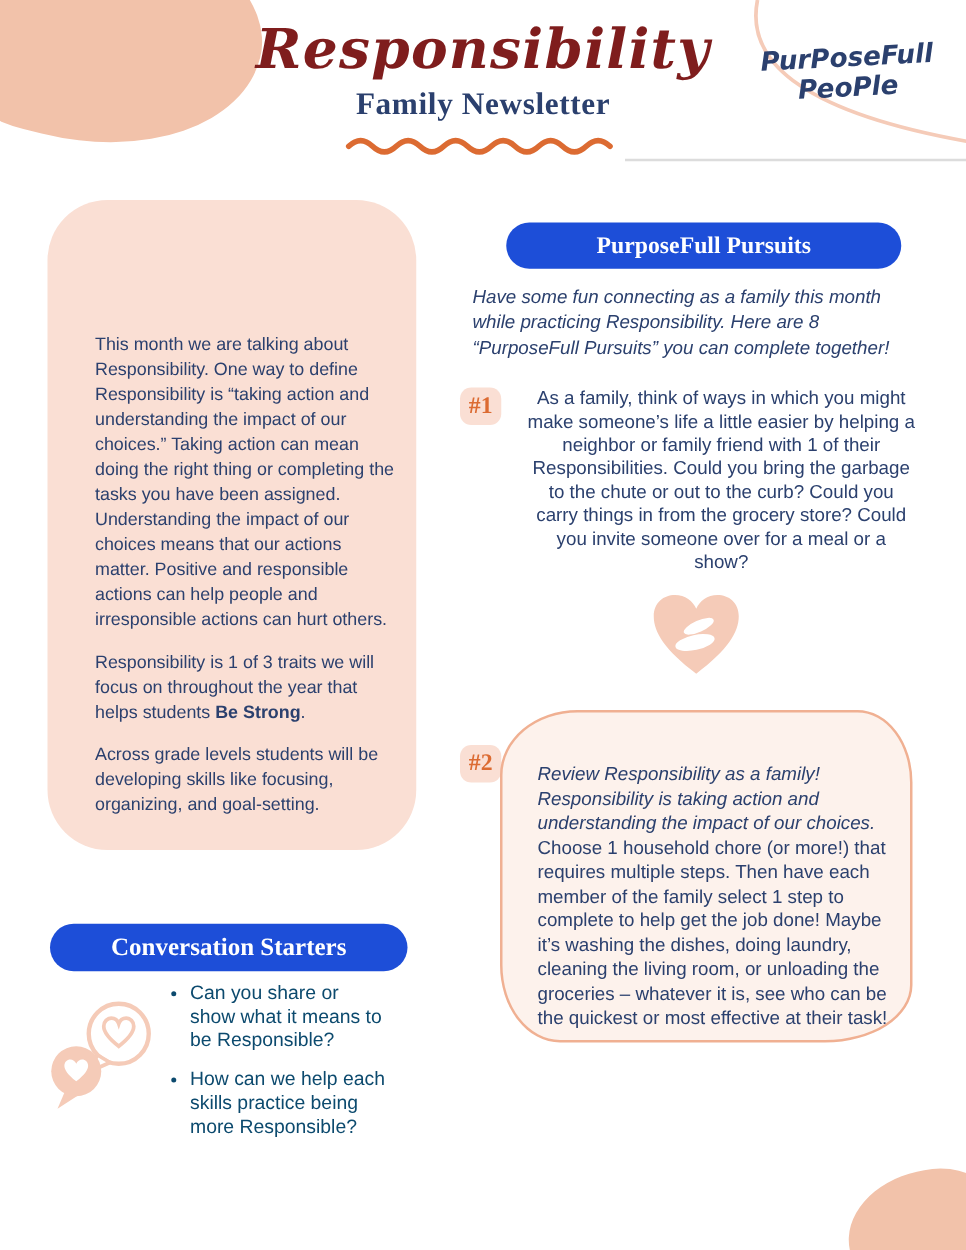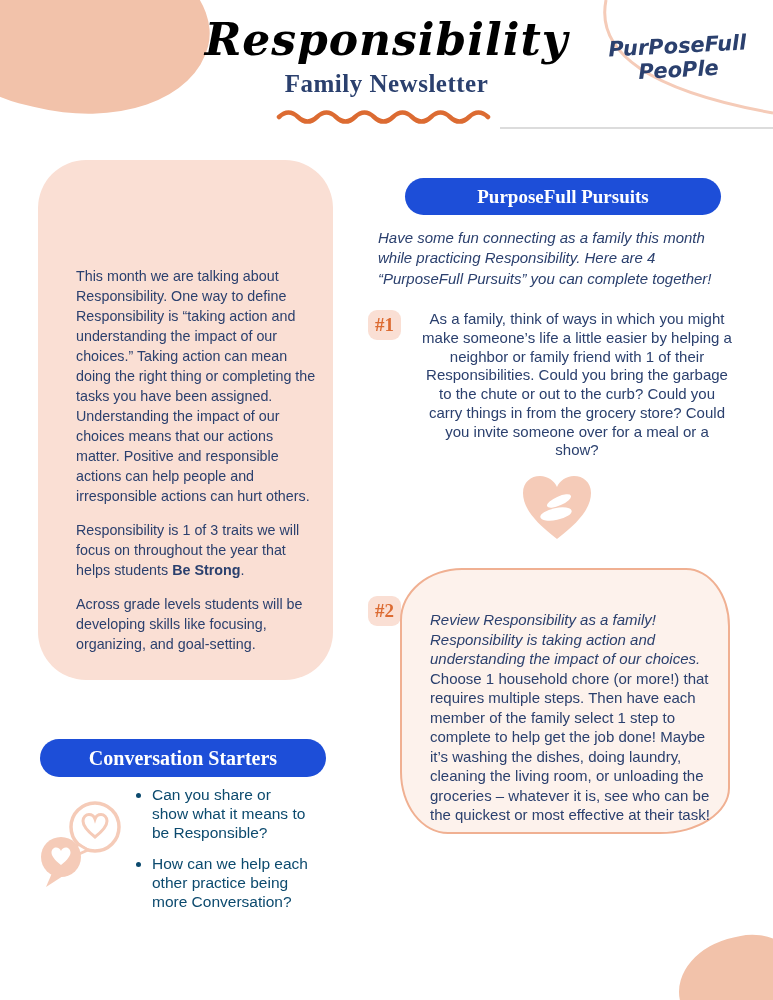--- a/index.html
+++ b/index.html
@@ -18,21 +18,21 @@
     background:#F2C2AA; transform:rotate(-12deg);
     border-radius:55% 45% 50% 50% / 55% 50% 45% 50%;
   }
   .corner-curve { position:absolute; right:0; top:0; }
   .header-rule { position:absolute; left:500px; top:127px; width:273px; height:2px; background:#DCDCDC; }
 
   
   .header { position:absolute; left:50%; top:16px; transform:translateX(-50%); text-align:center; width:420px; }
   .title {
     font-family:"DejaVu Serif", serif; font-style:italic; font-weight:bold;
-    font-size:44px; color:#000000; letter-spacing:1px; line-height:1.1;
+    font-size:44px; color:#7f1d1d; letter-spacing:1px; line-height:1.1;
   }
   .subtitle {
     font-family:"Liberation Serif", serif; font-weight:bold; font-size:25px;
     color:#2B406E; letter-spacing:.5px; margin-top:6px;
   }
   .wave { margin-top:8px; }
 
   .logo {
     position:absolute; right:20px; top:34px; width:150px; text-align:center;
     transform:rotate(-3deg); color:#2B406E; font-weight:bold; font-style:italic;
@@ -111,21 +111,21 @@
   <div class="overview-panel"></div>
   <div class="overview-body">
     <p>This month we are talking about Responsibility. One way to define Responsibility is “taking action and understanding the impact of our choices.” Taking action can mean doing the right thing or completing the tasks you have been assigned. Understanding the impact of our choices means that our actions matter. Positive and responsible actions can help people and irresponsible actions can hurt others.</p>
     <p><span>Responsibility is 1 of 3 traits we will focus on throughout the year that helps students </span><span class="bold">Be Strong</span><span>.</span></p>
     <p>Across grade levels students will be developing skills like focusing, organizing, and goal-setting.</p>
   </div>
 
   <div class="pill pill-pursuits">
     <span>PurposeFull Pursuits</span>
   </div>
-  <div class="pursuits-intro">Have some fun connecting as a family this month while practicing Responsibility. Here are 4 “PurposeFull Pursuits” you can complete together!</div>
+  <div class="pursuits-intro">Have some fun connecting as a family this month while practicing Responsibility. Here are 8 “PurposeFull Pursuits” you can complete together!</div>
 
   <div class="num-badge num-1">#1</div>
   <div class="pursuit-1-text">As a family, think of ways in which you might make someone’s life a little easier by helping a neighbor or family friend with 1 of their Responsibilities. Could you bring the garbage to the chute or out to the curb? Could you carry things in from the grocery store? Could you invite someone over for a meal or a show?</div>
 
   <svg class="heart-icon" width="74" height="70" viewBox="0 0 74 70">
     <path d="M37 65 C 12 46 3 32 3 19 C3 8 11 2 20 2 C28 2 34.5 7 37 13 C39.5 7 46 2 54 2 C63 2 71 8 71 19 C71 32 62 46 37 65 Z" fill="#F5CBB8"></path>
     <ellipse cx="39" cy="27" rx="13" ry="4.5" fill="#ffffff" transform="rotate(-24 39 27)"></ellipse>
     <ellipse cx="36" cy="40" rx="16" ry="6" fill="#ffffff" transform="rotate(-12 36 40)"></ellipse>
   </svg>
 
@@ -135,21 +135,21 @@
       <span class="italic-part">Review Responsibility as a family! Responsibility is taking action and understanding the impact of our choices.</span>
       <span class="normal-part">Choose 1 household chore (or more!) that requires multiple steps. Then have each member of the family select 1 step to complete to help get the job done! Maybe it’s washing the dishes, doing laundry, cleaning the living room, or unloading the groceries – whatever it is, see who can be the quickest or most effective at their task!</span>
     </div>
   </div>
 
   <div class="pill pill-starters">
     <span>Conversation Starters</span>
   </div>
   <ul class="starters-list">
     <li>Can you share or show what it means to be Responsible?</li>
-    <li>How can we help each other practice being more Conversation?</li>
+    <li>How can we help each skills practice being more Responsible?</li>
   </ul>
 
   <svg class="speech-icon" width="100" height="100" viewBox="0 0 100 100">
     <circle cx="63" cy="33" r="24" fill="#ffffff" stroke="#F5CBB8" stroke-width="3.5"></circle>
     <path d="M46 50 L38 64 L56 56 Z" fill="#ffffff" stroke="#F5CBB8" stroke-width="3" stroke-linejoin="round"></path>
     <path d="M63 43 C 54 36 51 31 51 27 C51 23 54 20.5 57 20.5 C59.5 20.5 62 22 63 25 C64 22 66.5 20.5 69 20.5 C72 20.5 75 23 75 27 C75 31 72 36 63 43 Z" fill="none" stroke="#F5CBB8" stroke-width="3"></path>
     <circle cx="29" cy="63" r="20" fill="#F5CBB8"></circle>
     <path d="M20 79 L14 93 L31 82 Z" fill="#F5CBB8"></path>
     <path d="M29 71 C 22 65.5 19.5 61.5 19.5 58.5 C19.5 55.5 21.8 53.5 24.2 53.5 C26.2 53.5 28.2 54.8 29 57 C29.8 54.8 31.8 53.5 33.8 53.5 C36.2 53.5 38.5 55.5 38.5 58.5 C38.5 61.5 36 65.5 29 71 Z" fill="#ffffff"></path>
   </svg>

